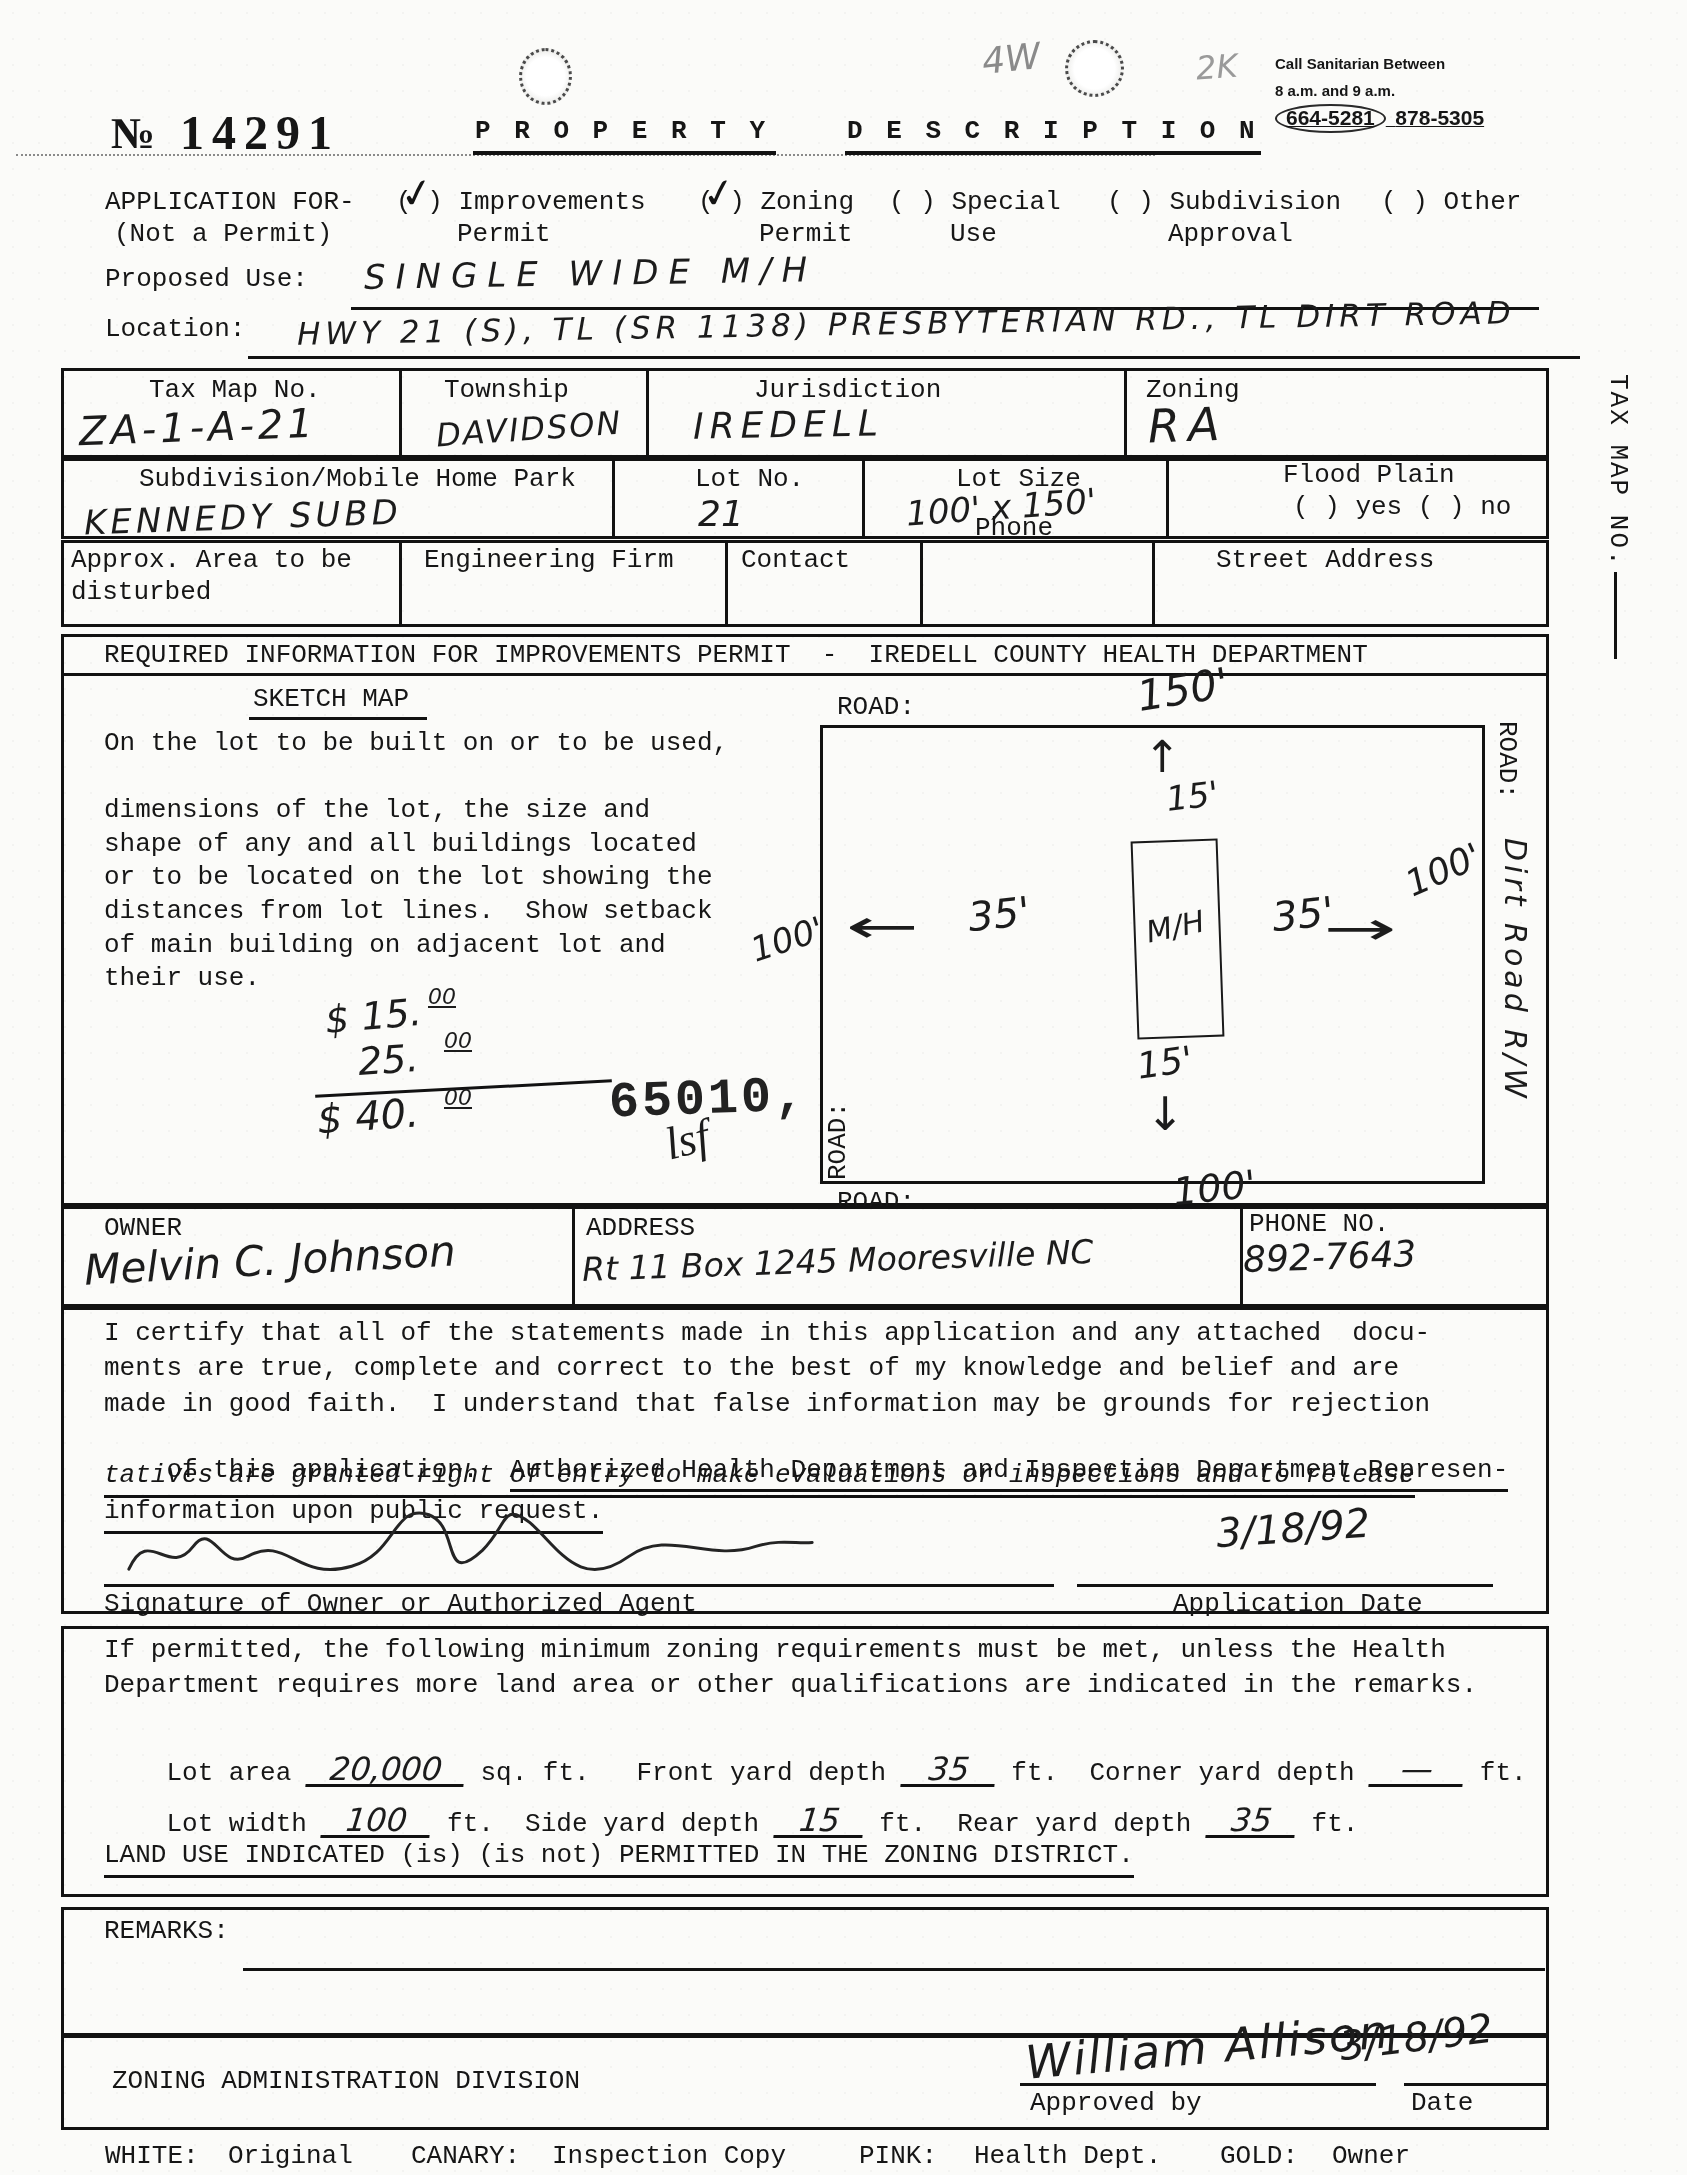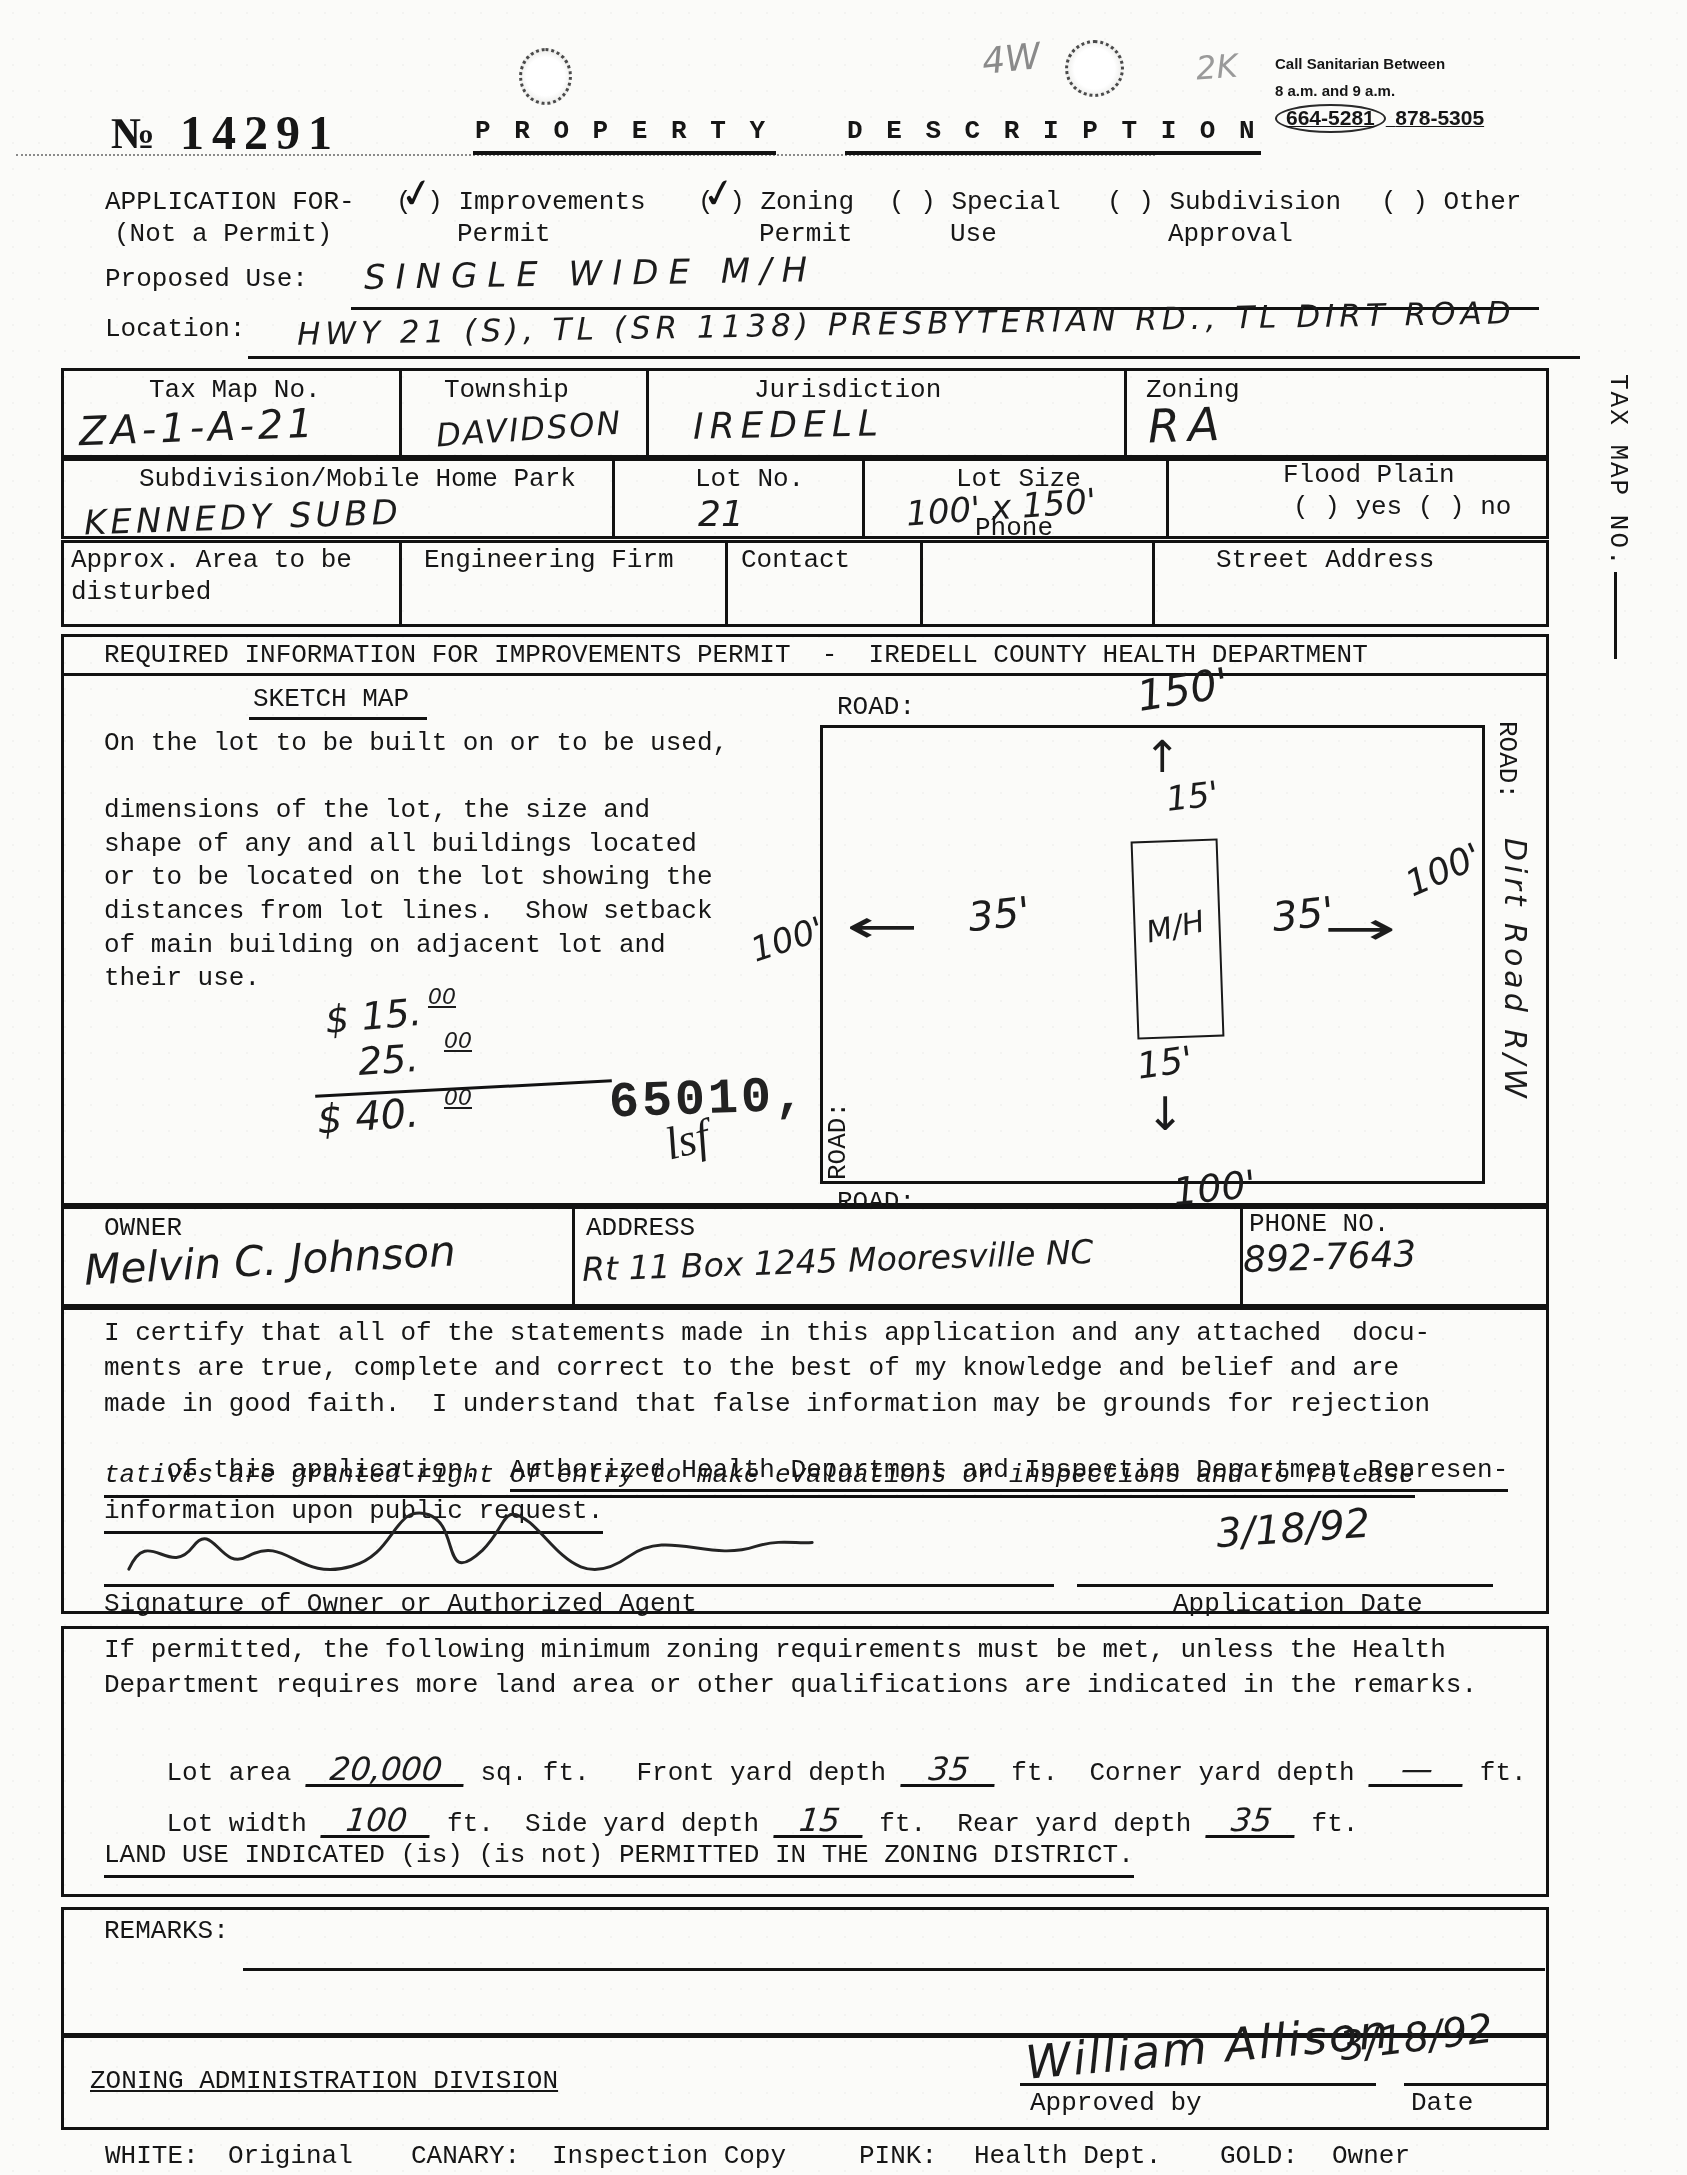--- a/index.html
+++ b/index.html
@@ -223,21 +223,21 @@
   <div class="t" style="left:104px;top:1776px;">
     <span>Lot width </span><span class="hwi" style="width:109px;">100</span><span> ft.  </span><span>Side yard depth </span><span class="hwi" style="width:89px;">15</span><span> ft.  </span><span>Rear yard depth </span><span class="hwi" style="width:89px;">35</span><span> ft.</span>
   </div>
   <span class="t underl" style="left:104px;top:1841px;">LAND USE INDICATED (is) (is not) PERMITTED IN THE ZONING DISTRICT.</span>
 
   <div class="bx" style="left:61px;top:1907px;width:1488px;height:129px;"></div>
   <span class="t" style="left:104px;top:1917px;">REMARKS:</span>
   <div class="ln" style="left:243px;top:1968px;width:1302px;height:3px;"></div>
 
   <div class="bx" style="left:61px;top:2035px;width:1488px;height:95px;"></div>
-  <span class="t" style="left:90px;top:2067px;text-decoration:underline;">ZONING ADMINISTRATION DIVISION</span>
+  <span class="t" style="left:112px;top:2067px;">ZONING ADMINISTRATION DIVISION</span>
   <span class="hw" style="left:1025px;top:2020px;font-size:46px;letter-spacing:2px;transform:rotate(-5deg);">William Allison</span>
   <div class="ln" style="left:1020px;top:2083px;width:356px;height:3px;"></div>
   <span class="t" style="left:1030px;top:2089px;">Approved by</span>
   <span class="hw" style="left:1339px;top:2014px;font-size:40px;transform:rotate(-7deg);">3/18/92</span>
   <div class="ln" style="left:1404px;top:2083px;width:144px;height:3px;"></div>
   <span class="t" style="left:1411px;top:2089px;">Date</span>
 
   <span class="t" style="left:105px;top:2142px;">WHITE:</span>
   <span class="t" style="left:228px;top:2142px;">Original</span>
   <span class="t" style="left:411px;top:2142px;">CANARY:</span>

